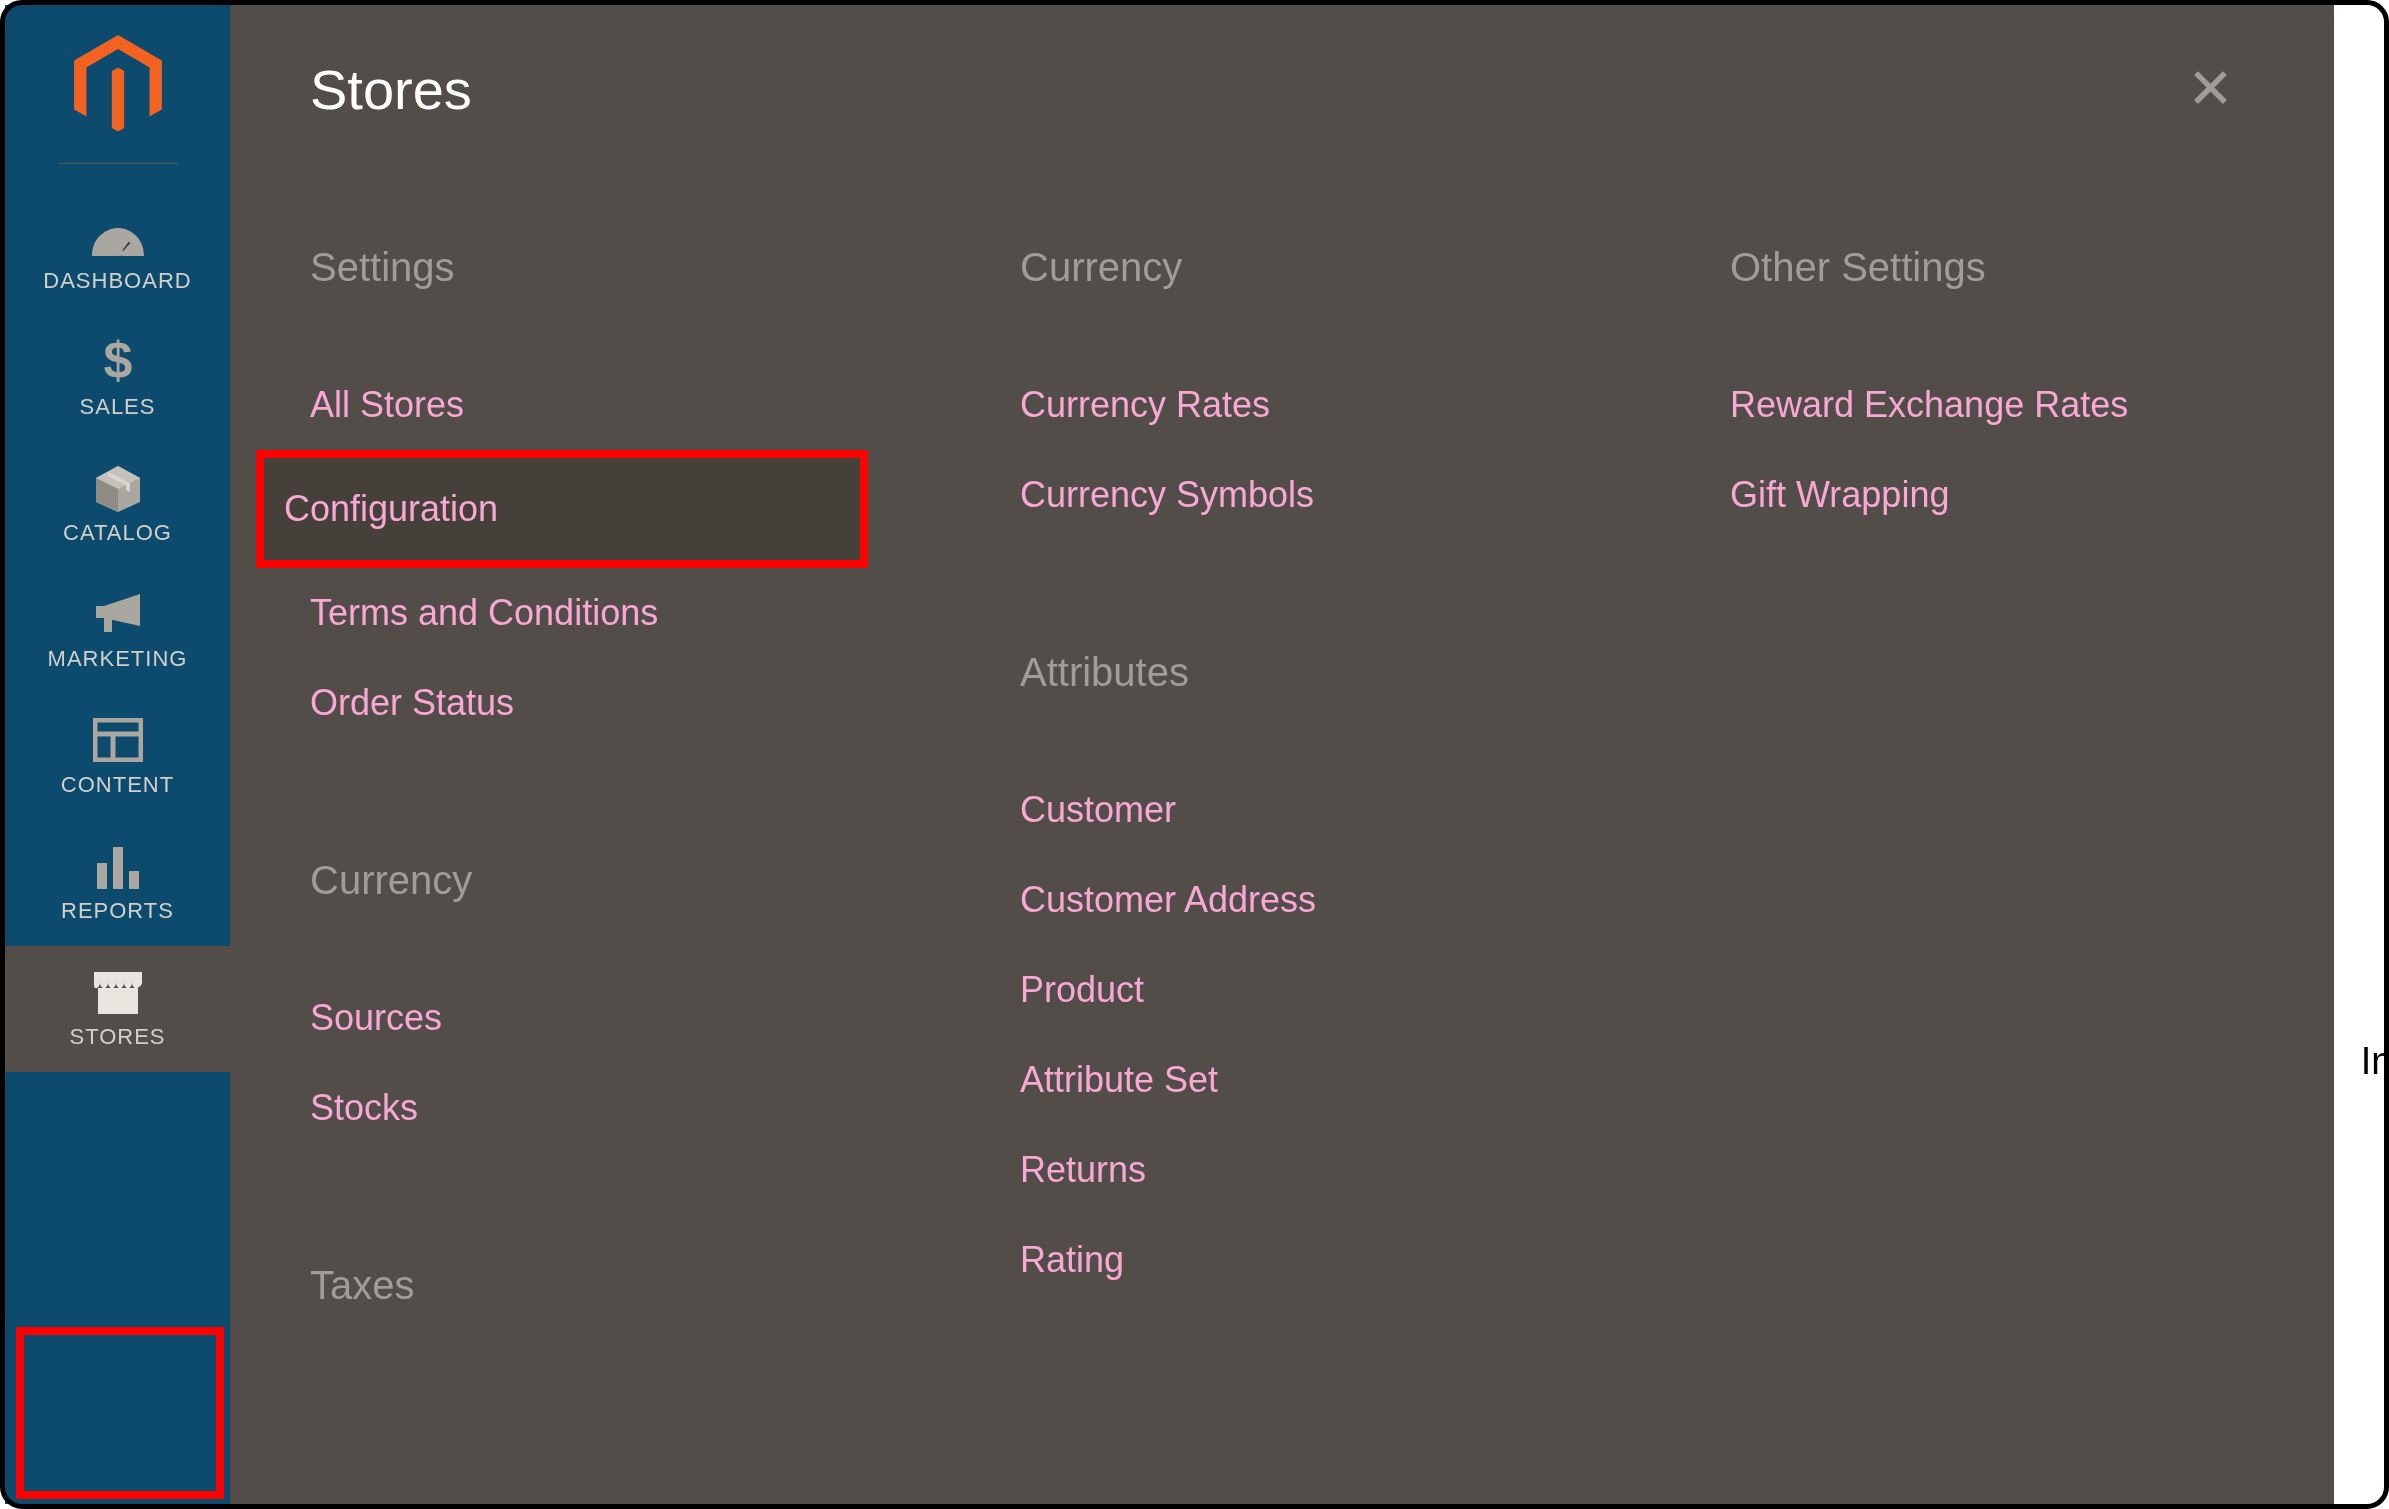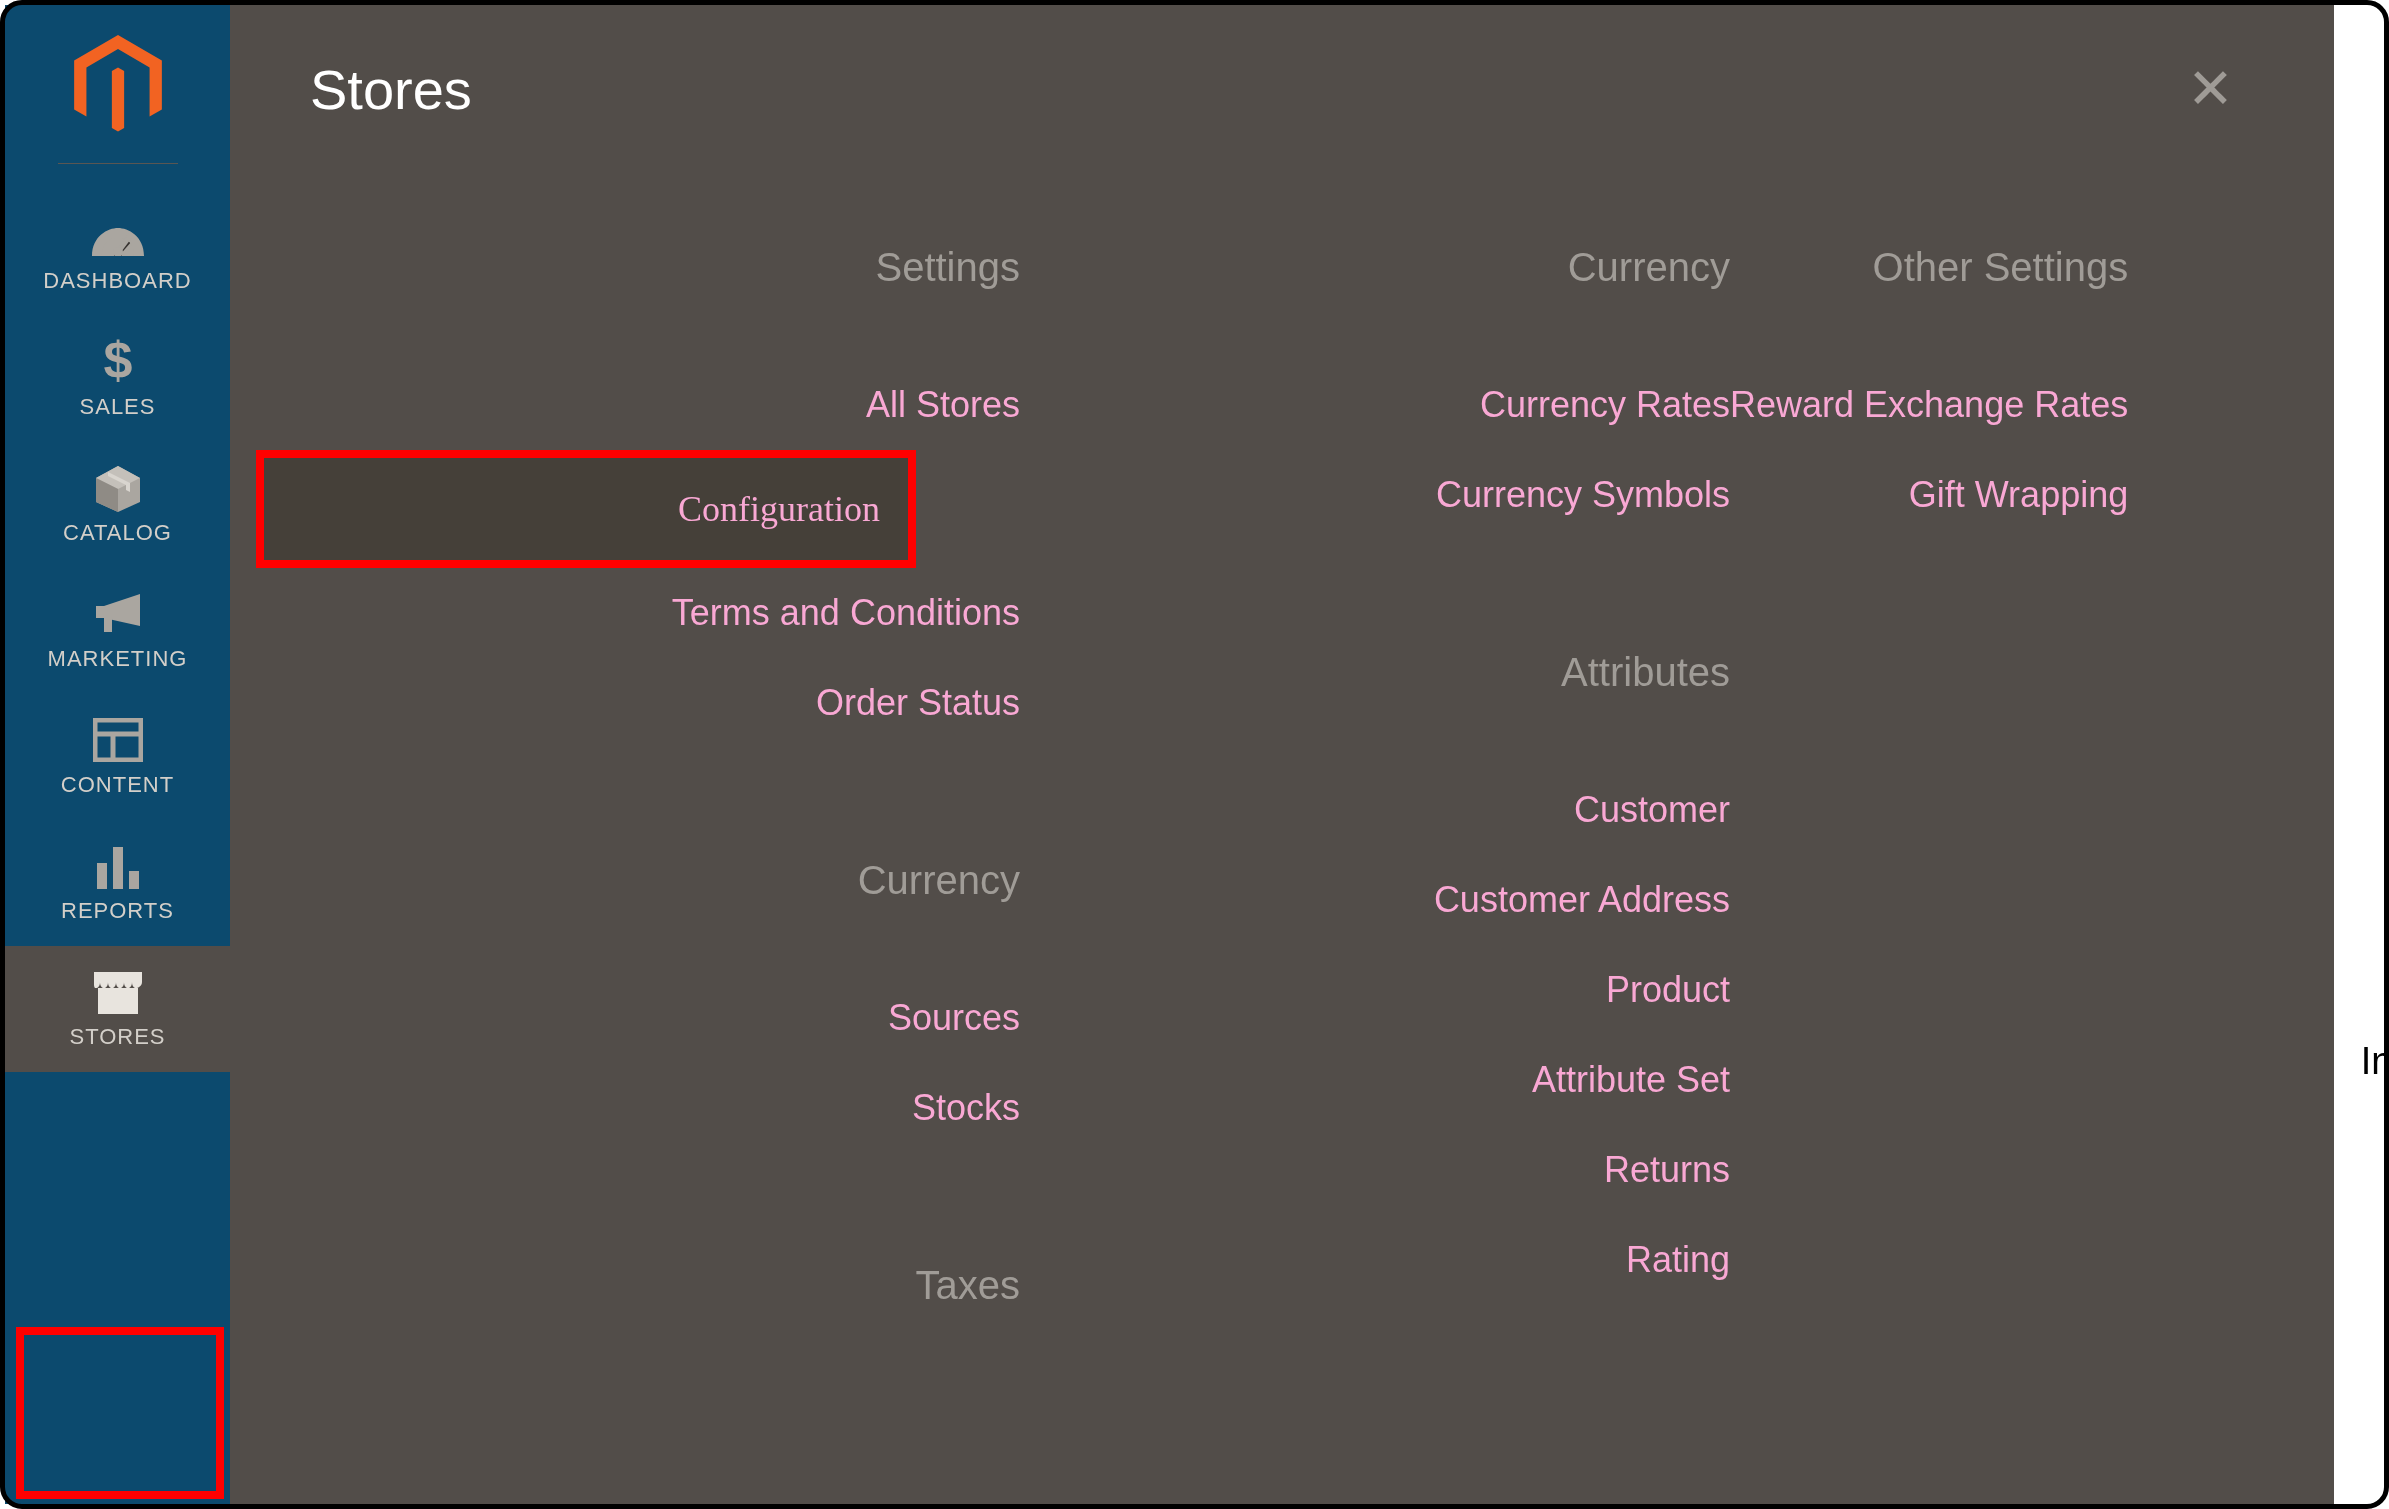--- a/index.html
+++ b/index.html
@@ -90,21 +90,20 @@
   .close-btn {
     font-size: 56px;
     color: #9f9b96;
     cursor: pointer;
     line-height: 1;
     padding: 8px 30px 8px 8px;
   }
   .columns {
     display: flex;
     gap: 0;
-    text-align: right;
   }
   .col {
     flex: 0 0 710px;
   }
   .col-2 { flex: 0 0 710px; }
   .col-3 { flex: 0 0 auto; }
   .group-heading {
     font-size: 40px;
     color: #a09c97;
     font-weight: 400;
@@ -117,25 +116,24 @@
     display: block;
     font-size: 36px;
     color: #f9a8d4;
     font-weight: 400;
     cursor: pointer;
     padding: 24px 0;
   }
   .menu-link.highlighted-box {
     position: relative;
     background: #454039;
-    padding: 30px 28px;
+    padding: 30px 20px;
     margin-left: -54px;
-    width: 660px;
+    width: 612px;
     border: 8px solid #ff0000;
-    font-family: Liberation Serif, serif;
   }
   .stores-highlight {
     position: absolute;
     left: 16px;
     top: 1327px;
     width: 208px;
     height: 172px;
     border: 8px solid #ff0000;
     z-index: 40;
     pointer-events: none;

